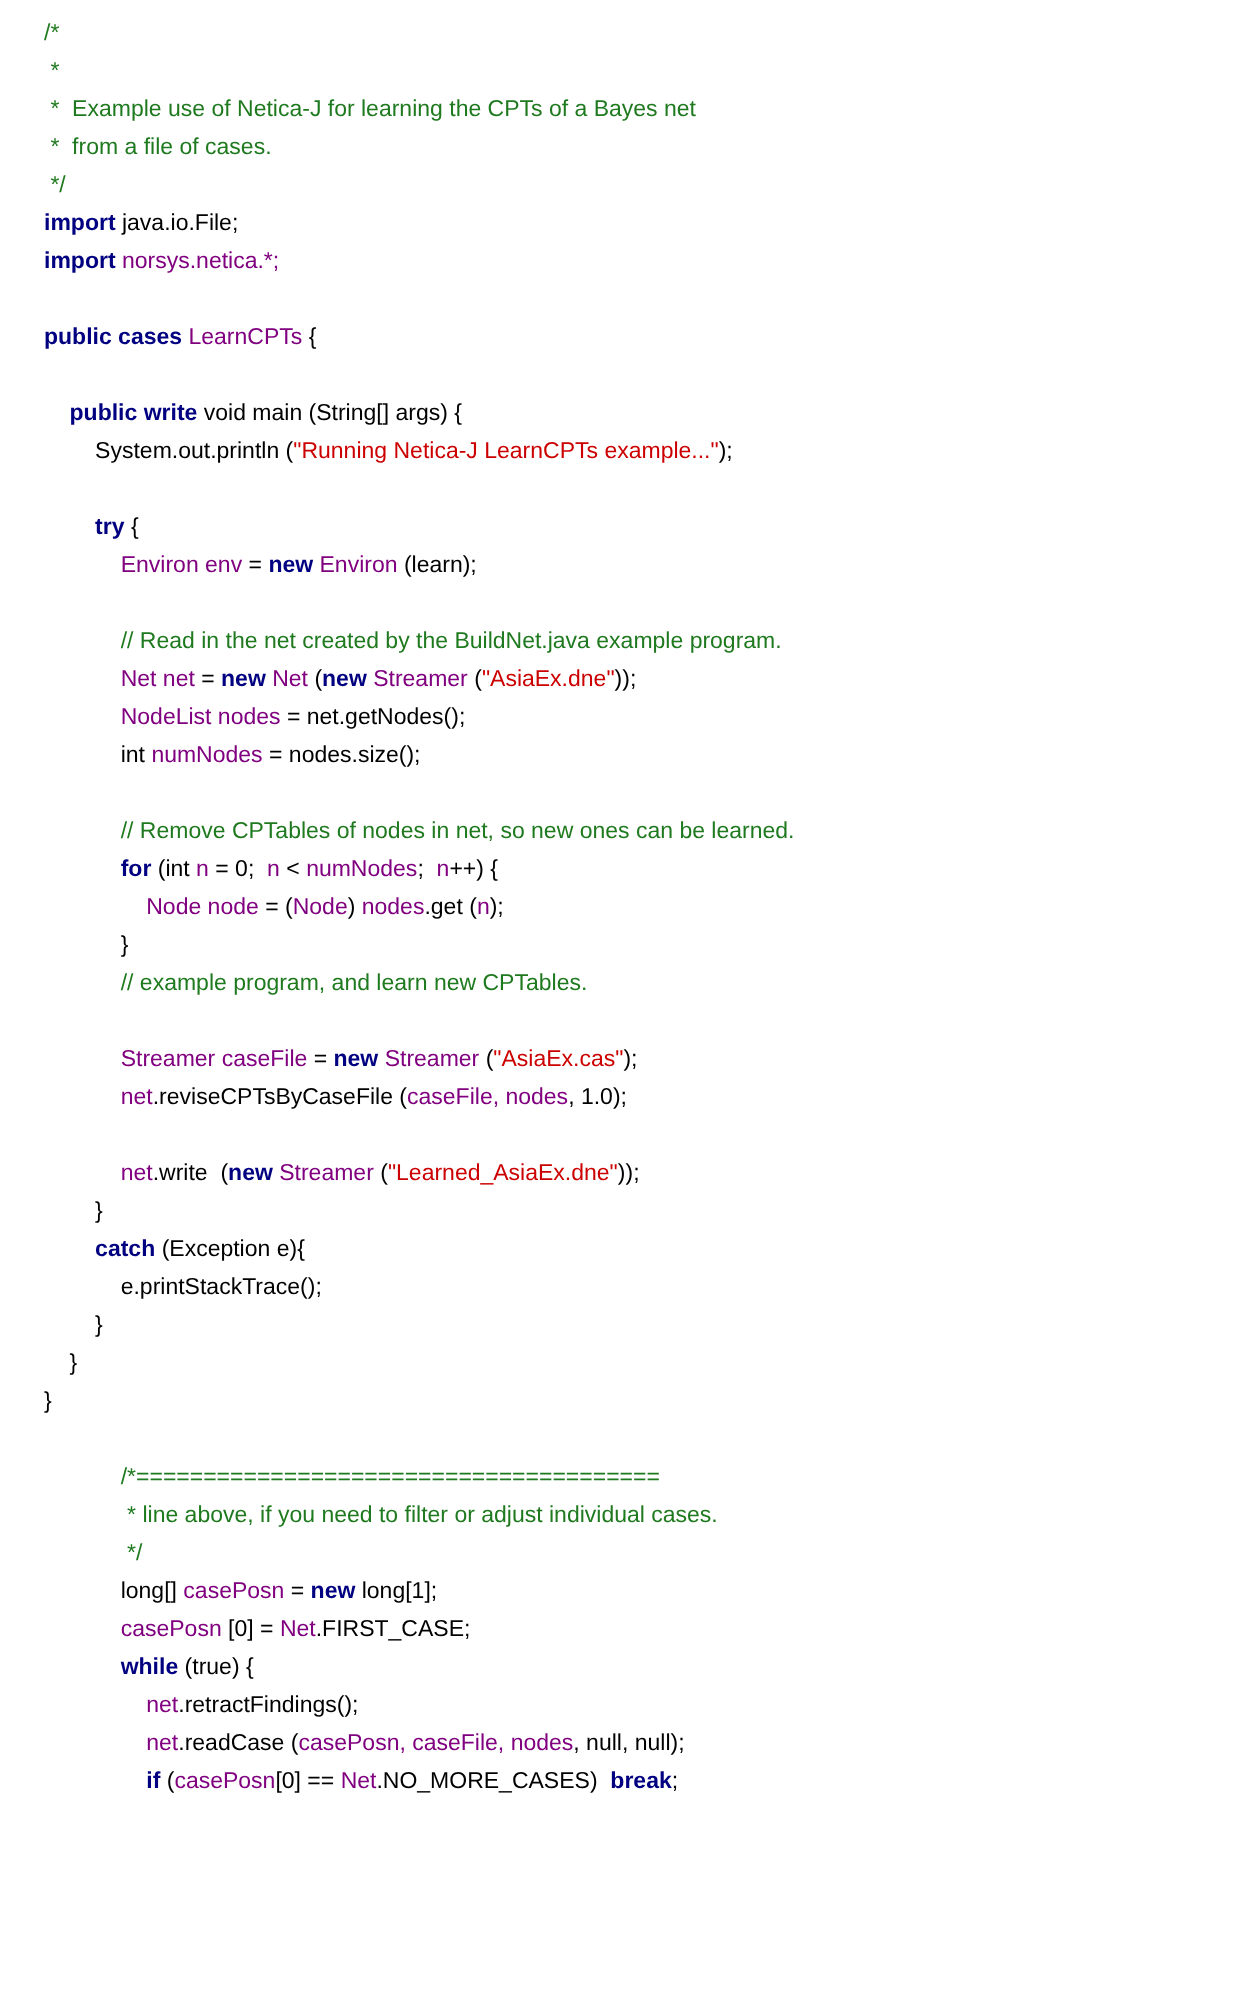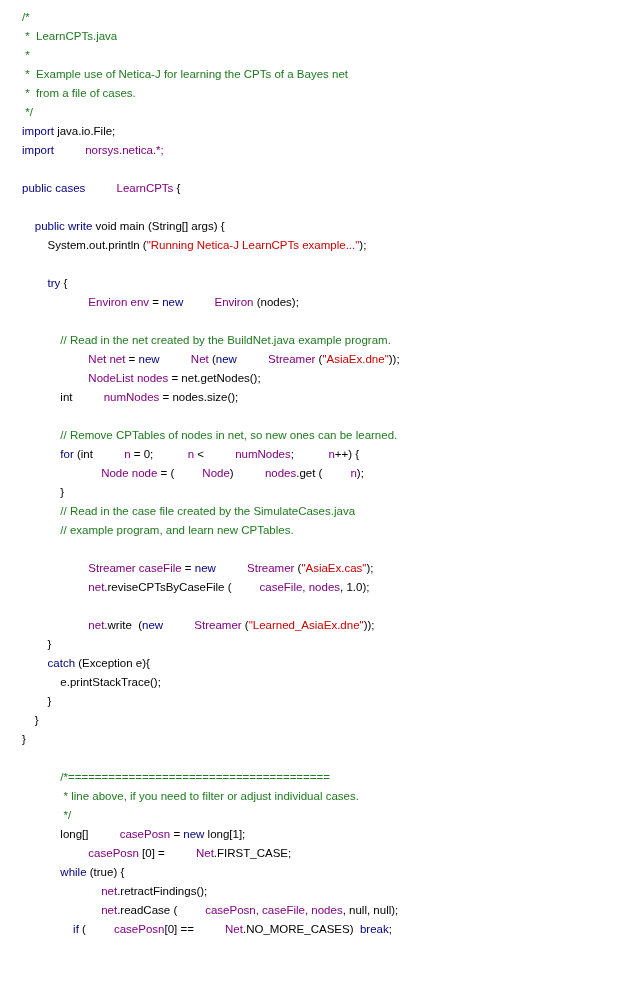--- a/index.html
+++ b/index.html
@@ -18,56 +18,54 @@
   #code {
     padding: 8px 0 0 22px;
     box-sizing: border-box;
   }
   .line {
     height: 19px;
     line-height: 19px;
     white-space: pre;
   }
   .cmt   { color: #1f7a1f; }
-  .kw    { color: #000080; font-weight: normal; text-align: center; }
-  .type  { color: #800080; margin-left: 28px; }
+  .kw    { color: #000080; font-weight: bold; text-align: center; }
+  .type  { color: #800080; }
   .str   { color: #cc0000; }
   .plain { color: #000000; }
 </style>
 </head>
 <body>
 
 <div id="code">
     <div class="line"><span class="cmt">/*</span></div>
-    <div class="line"><span class="cmt"> *  LearnCPTs.java</span></div>
     <div class="line"><span class="cmt"> *</span></div>
     <div class="line"><span class="cmt"> *  Example use of Netica-J for learning the CPTs of a Bayes net</span></div>
     <div class="line"><span class="cmt"> *  from a file of cases.</span></div>
     <div class="line"><span class="cmt"> */</span></div>
     <div class="line"><span class="kw">import </span><span class="plain">java.io.File;</span></div>
     <div class="line"><span class="kw">import </span><span class="type">norsys.netica.*;</span></div>
     <div class="line"><span class="plain"></span></div>
     <div class="line"><span class="kw">public cases </span><span class="type">LearnCPTs</span><span class="plain"> {</span></div>
     <div class="line"><span class="plain"></span></div>
     <div class="line"><span class="kw">    public write </span><span class="plain">void main (String[] args) {</span></div>
     <div class="line"><span class="plain">        System.out.println (</span><span class="str">"Running Netica-J LearnCPTs example..."</span><span class="plain">);</span></div>
     <div class="line"><span class="plain"></span></div>
     <div class="line"><span class="kw">        try </span><span class="plain">{</span></div>
-    <div class="line"><span class="plain">            </span><span class="type">Environ env</span><span class="plain"> = </span><span class="kw">new </span><span class="type">Environ</span><span class="plain"> (nodes);</span></div>
+    <div class="line"><span class="plain">            </span><span class="type">Environ env</span><span class="plain"> = </span><span class="kw">new </span><span class="type">Environ</span><span class="plain"> (learn);</span></div>
     <div class="line"><span class="plain"></span></div>
     <div class="line"><span class="cmt">            // Read in the net created by the BuildNet.java example program.</span></div>
     <div class="line"><span class="plain">            </span><span class="type">Net net</span><span class="plain"> = </span><span class="kw">new </span><span class="type">Net </span><span class="plain">(</span><span class="kw">new </span><span class="type">Streamer </span><span class="plain">(</span><span class="str">"AsiaEx.dne"</span><span class="plain">));</span></div>
     <div class="line"><span class="plain">            </span><span class="type">NodeList nodes</span><span class="plain"> = net.getNodes();</span></div>
     <div class="line"><span class="plain">            int </span><span class="type">numNodes</span><span class="plain"> = nodes.size();</span></div>
     <div class="line"><span class="plain"></span></div>
     <div class="line"><span class="cmt">            // Remove CPTables of nodes in net, so new ones can be learned.</span></div>
     <div class="line"><span class="kw">            for </span><span class="plain">(int </span><span class="type">n</span><span class="plain"> = 0;  </span><span class="type">n</span><span class="plain"> &lt; </span><span class="type">numNodes</span><span class="plain">;  </span><span class="type">n</span><span class="plain">++) {</span></div>
     <div class="line"><span class="plain">                </span><span class="type">Node node</span><span class="plain"> = (</span><span class="type">Node</span><span class="plain">) </span><span class="type">nodes</span><span class="plain">.get (</span><span class="type">n</span><span class="plain">);</span></div>
     <div class="line"><span class="plain">            }</span></div>
-    <div class="line"><span class="cmt">            // Read in the case file created by the SimulateCases.java</span></div>
     <div class="line"><span class="cmt">            // example program, and learn new CPTables.</span></div>
     <div class="line"><span class="plain"></span></div>
     <div class="line"><span class="plain">            </span><span class="type">Streamer caseFile</span><span class="plain"> = </span><span class="kw">new </span><span class="type">Streamer </span><span class="plain">(</span><span class="str">"AsiaEx.cas"</span><span class="plain">);</span></div>
     <div class="line"><span class="plain">            </span><span class="type">net</span><span class="plain">.reviseCPTsByCaseFile (</span><span class="type">caseFile, nodes</span><span class="plain">, 1.0);</span></div>
     <div class="line"><span class="plain"></span></div>
     <div class="line"><span class="plain">            </span><span class="type">net</span><span class="plain">.write  (</span><span class="kw">new </span><span class="type">Streamer </span><span class="plain">(</span><span class="str">"Learned_AsiaEx.dne"</span><span class="plain">));</span></div>
     <div class="line"><span class="plain">        }</span></div>
     <div class="line"><span class="kw">        catch </span><span class="plain">(Exception e){</span></div>
     <div class="line"><span class="plain">            e.printStackTrace();</span></div>
     <div class="line"><span class="plain">        }</span></div>

